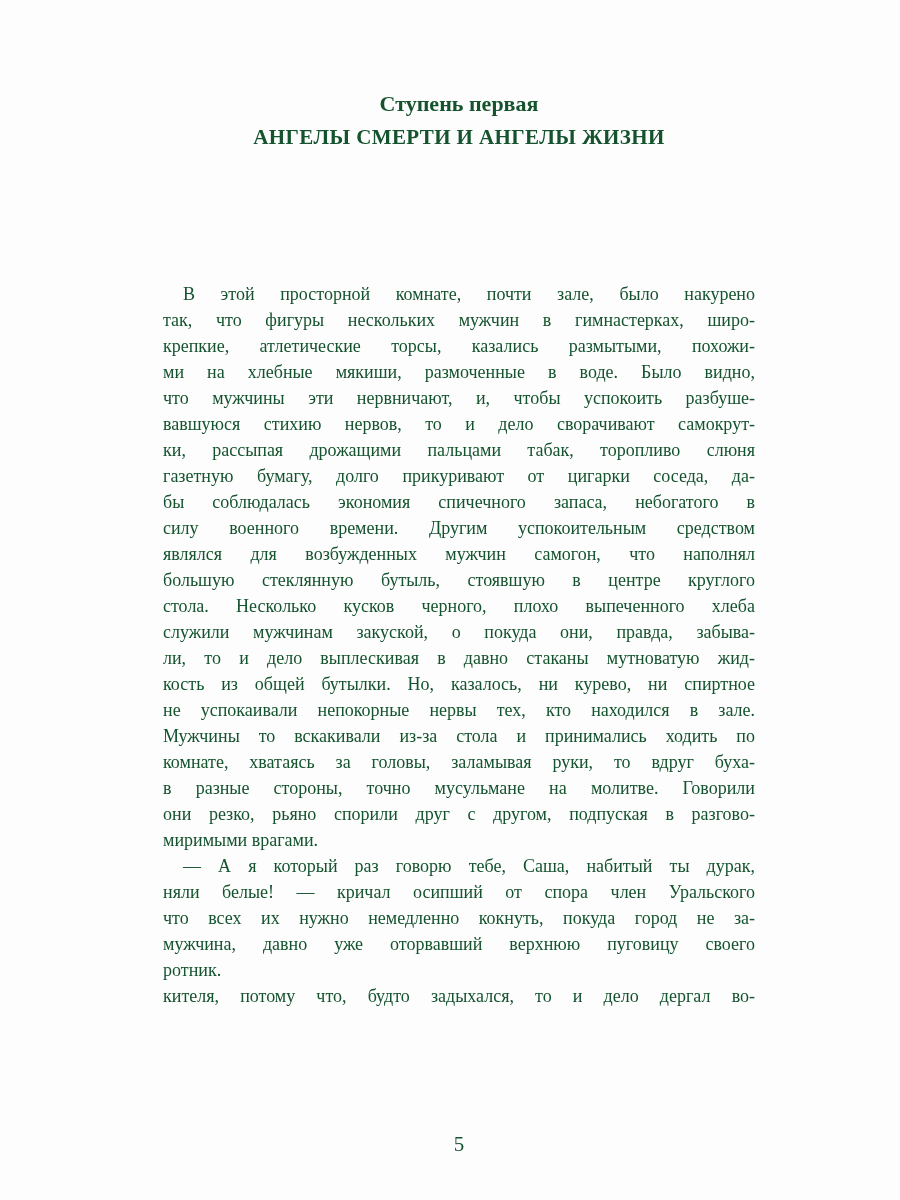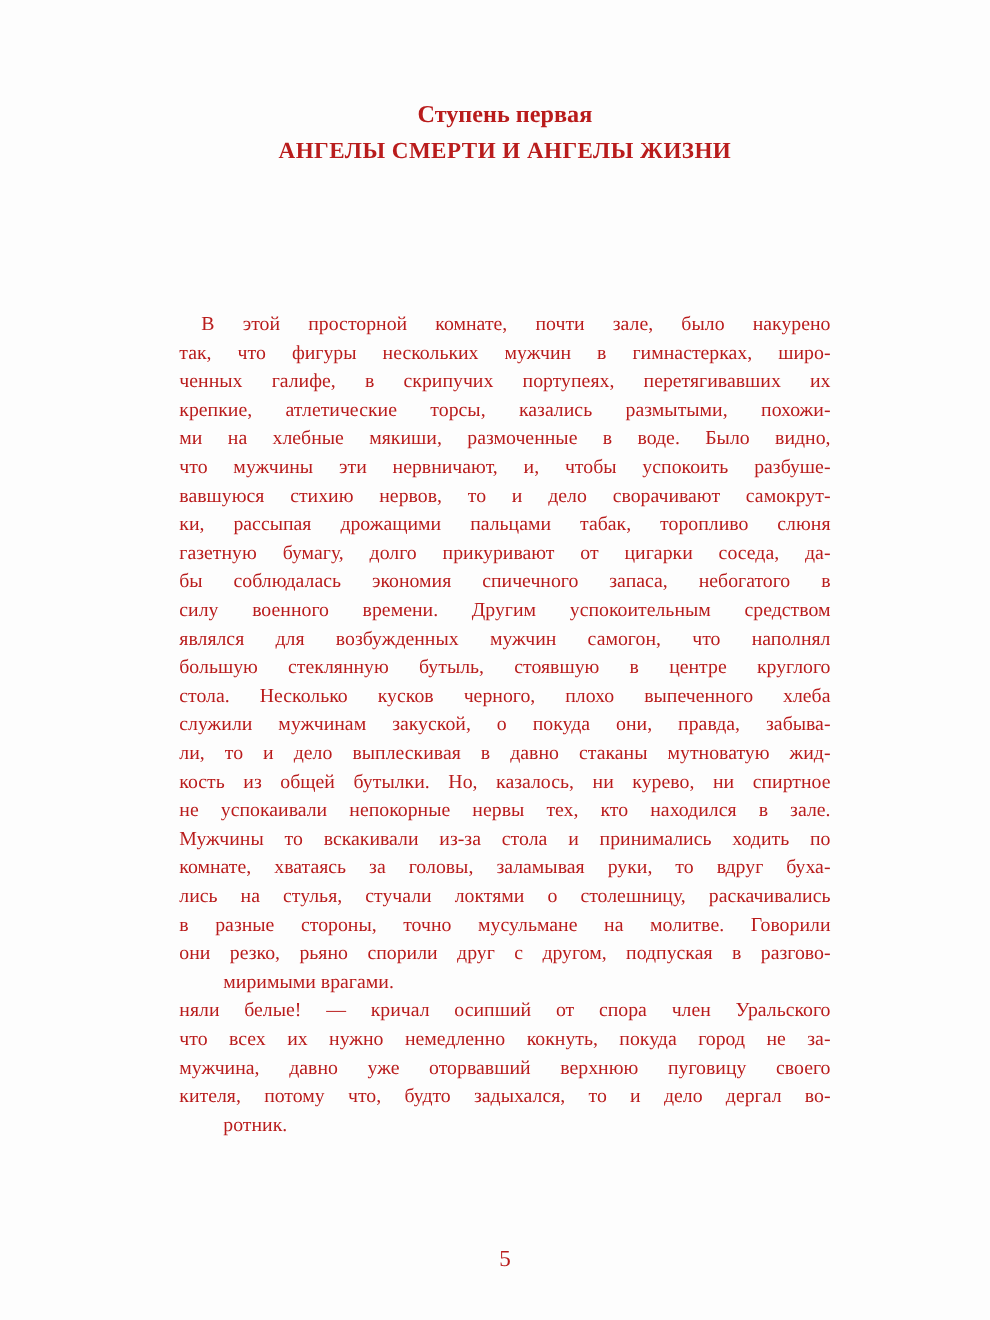--- a/index.html
+++ b/index.html
@@ -5,21 +5,21 @@
   html, body {
     margin: 0;
     padding: 0;
     background: #fdfdfd;
   }
   .page {
     position: relative;
     width: 900px;
     height: 1200px;
     background: #fdfdfd;
-    color: #b91c1c;
+    color: #14532d;
     font-family: "Liberation Serif", "DejaVu Serif", serif;
     overflow: hidden;
   }
   .heading {
     position: absolute;
     top: 92px;
     left: 163px;
     width: 592px;
     text-align: center;
     font-weight: bold;
@@ -43,21 +43,20 @@
     line-height: 26px;
   }
   .para { margin: 0; }
   .line {
     text-align: justify;
     text-align-last: justify;
     white-space: normal;
   }
   .line.last {
     text-align-last: left;
-    margin-left: 40px;
   }
   .line.first {
     text-indent: 20px;
   }
   .page-number {
     position: absolute;
     top: 1131px;
     left: 163px;
     width: 592px;
     text-align: center;
@@ -71,48 +70,47 @@
 <div class="page">
   <header class="heading">
     <div class="chapter-label">Ступень первая</div>
     <div class="chapter-title">АНГЕЛЫ СМЕРТИ И АНГЕЛЫ ЖИЗНИ</div>
   </header>
 
   <main class="text-block">
       <div class="para">
         <div class="line first">В этой просторной комнате, почти зале, было накурено</div>
         <div class="line">так, что фигуры нескольких мужчин в гимнастерках, широ-</div>
-        <div class="line">ченных галифе, в скрипучих портупеях, перетягивавших их</div>
         <div class="line">крепкие, атлетические торсы, казались размытыми, похожи-</div>
         <div class="line">ми на хлебные мякиши, размоченные в воде. Было видно,</div>
         <div class="line">что мужчины эти нервничают, и, чтобы успокоить разбуше-</div>
         <div class="line">вавшуюся стихию нервов, то и дело сворачивают самокрут-</div>
         <div class="line">ки, рассыпая дрожащими пальцами табак, торопливо слюня</div>
         <div class="line">газетную бумагу, долго прикуривают от цигарки соседа, да-</div>
         <div class="line">бы соблюдалась экономия спичечного запаса, небогатого в</div>
         <div class="line">силу военного времени. Другим успокоительным средством</div>
         <div class="line">являлся для возбужденных мужчин самогон, что наполнял</div>
         <div class="line">большую стеклянную бутыль, стоявшую в центре круглого</div>
         <div class="line">стола. Несколько кусков черного, плохо выпеченного хлеба</div>
         <div class="line">служили мужчинам закуской, о покуда они, правда, забыва-</div>
         <div class="line">ли, то и дело выплескивая в давно стаканы мутноватую жид-</div>
         <div class="line">кость из общей бутылки. Но, казалось, ни курево, ни спиртное</div>
         <div class="line">не успокаивали непокорные нервы тех, кто находился в зале.</div>
         <div class="line">Мужчины то вскакивали из-за стола и принимались ходить по</div>
         <div class="line">комнате, хватаясь за головы, заламывая руки, то вдруг буха-</div>
-        <div class="line">лись на стулья, стучали локтями о столешницу, раскачивались</div>
         <div class="line">в разные стороны, точно мусульмане на молитве. Говорили</div>
         <div class="line">они резко, рьяно спорили друг с другом, подпуская в разгово-</div>
         <div class="line last">миримыми врагами.</div>
       </div>
       <div class="para">
+        <div class="line first">— А я который раз говорю тебе, Саша, набитый ты дурак,</div>
         <div class="line">няли белые! — кричал осипший от спора член Уральского</div>
         <div class="line">что всех их нужно немедленно кокнуть, покуда город не за-</div>
         <div class="line">мужчина, давно уже оторвавший верхнюю пуговицу своего</div>
+        <div class="line last">ротник.</div>
         <div class="line">кителя, потому что, будто задыхался, то и дело дергал во-</div>
-        <div class="line last">ротник.</div>
       </div>
     </main>
 
   <footer>
     <div class="page-number">5</div>
   </footer>
 </div>
 
 </body></html>

